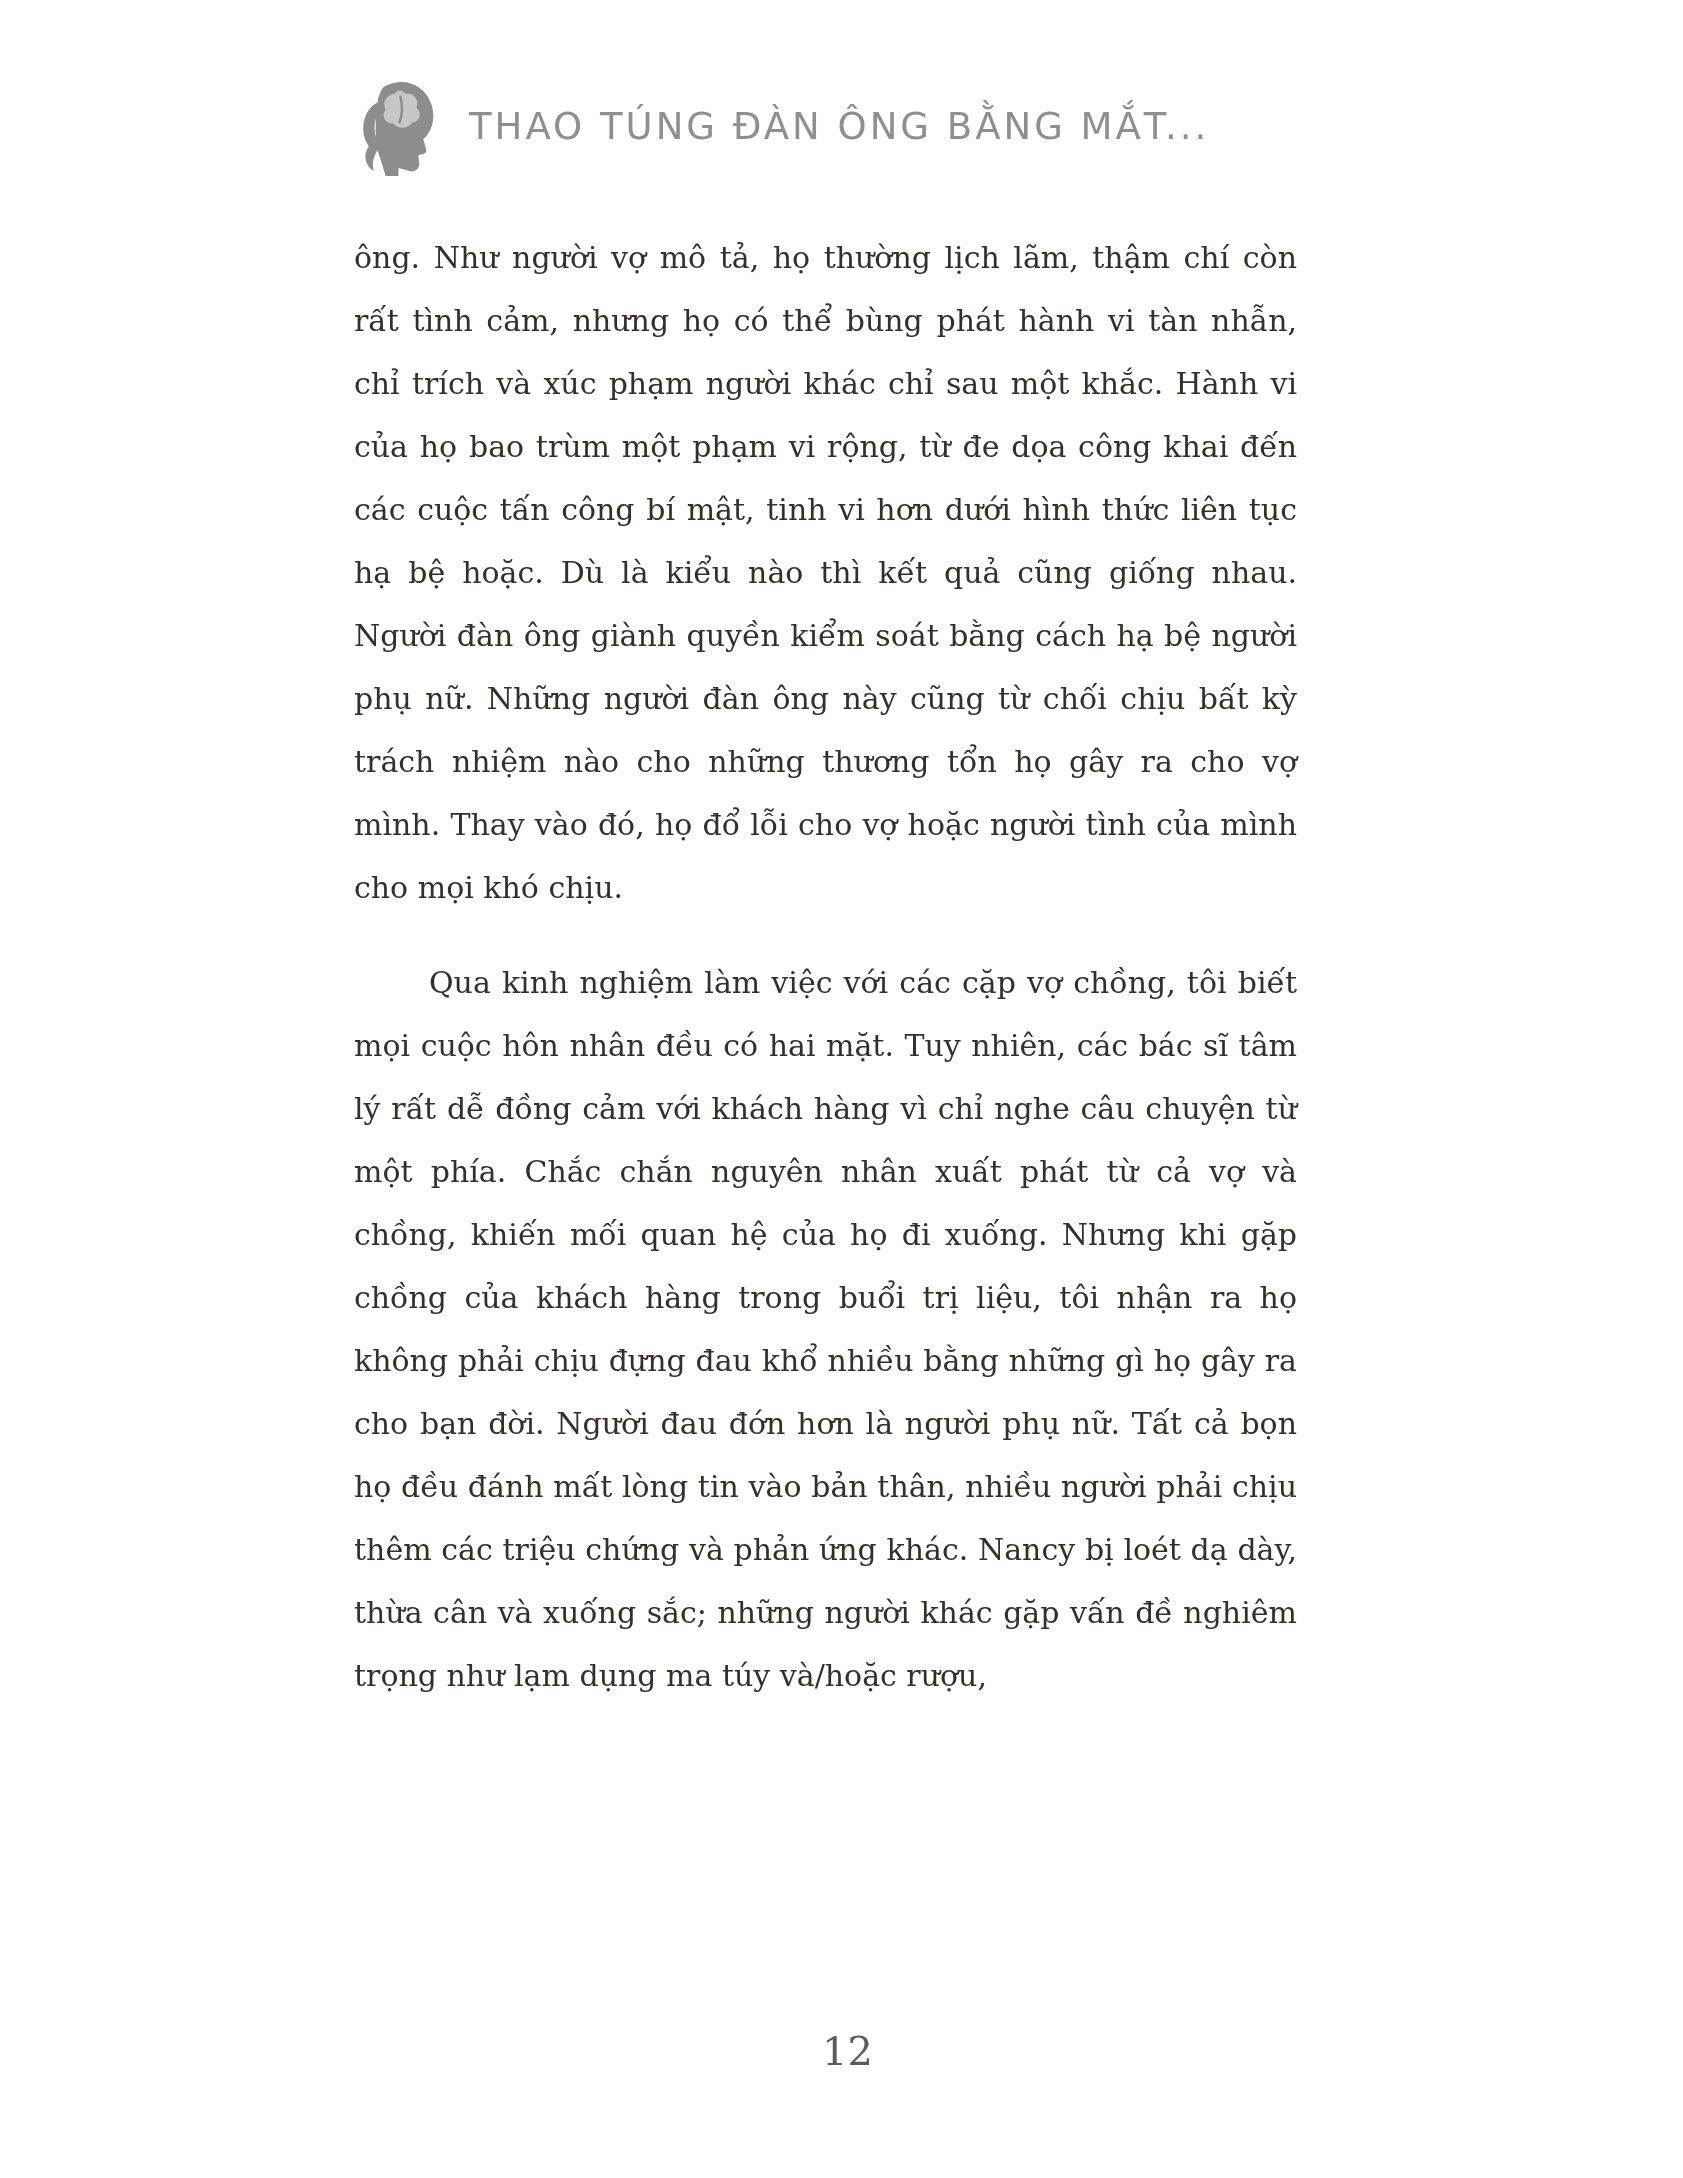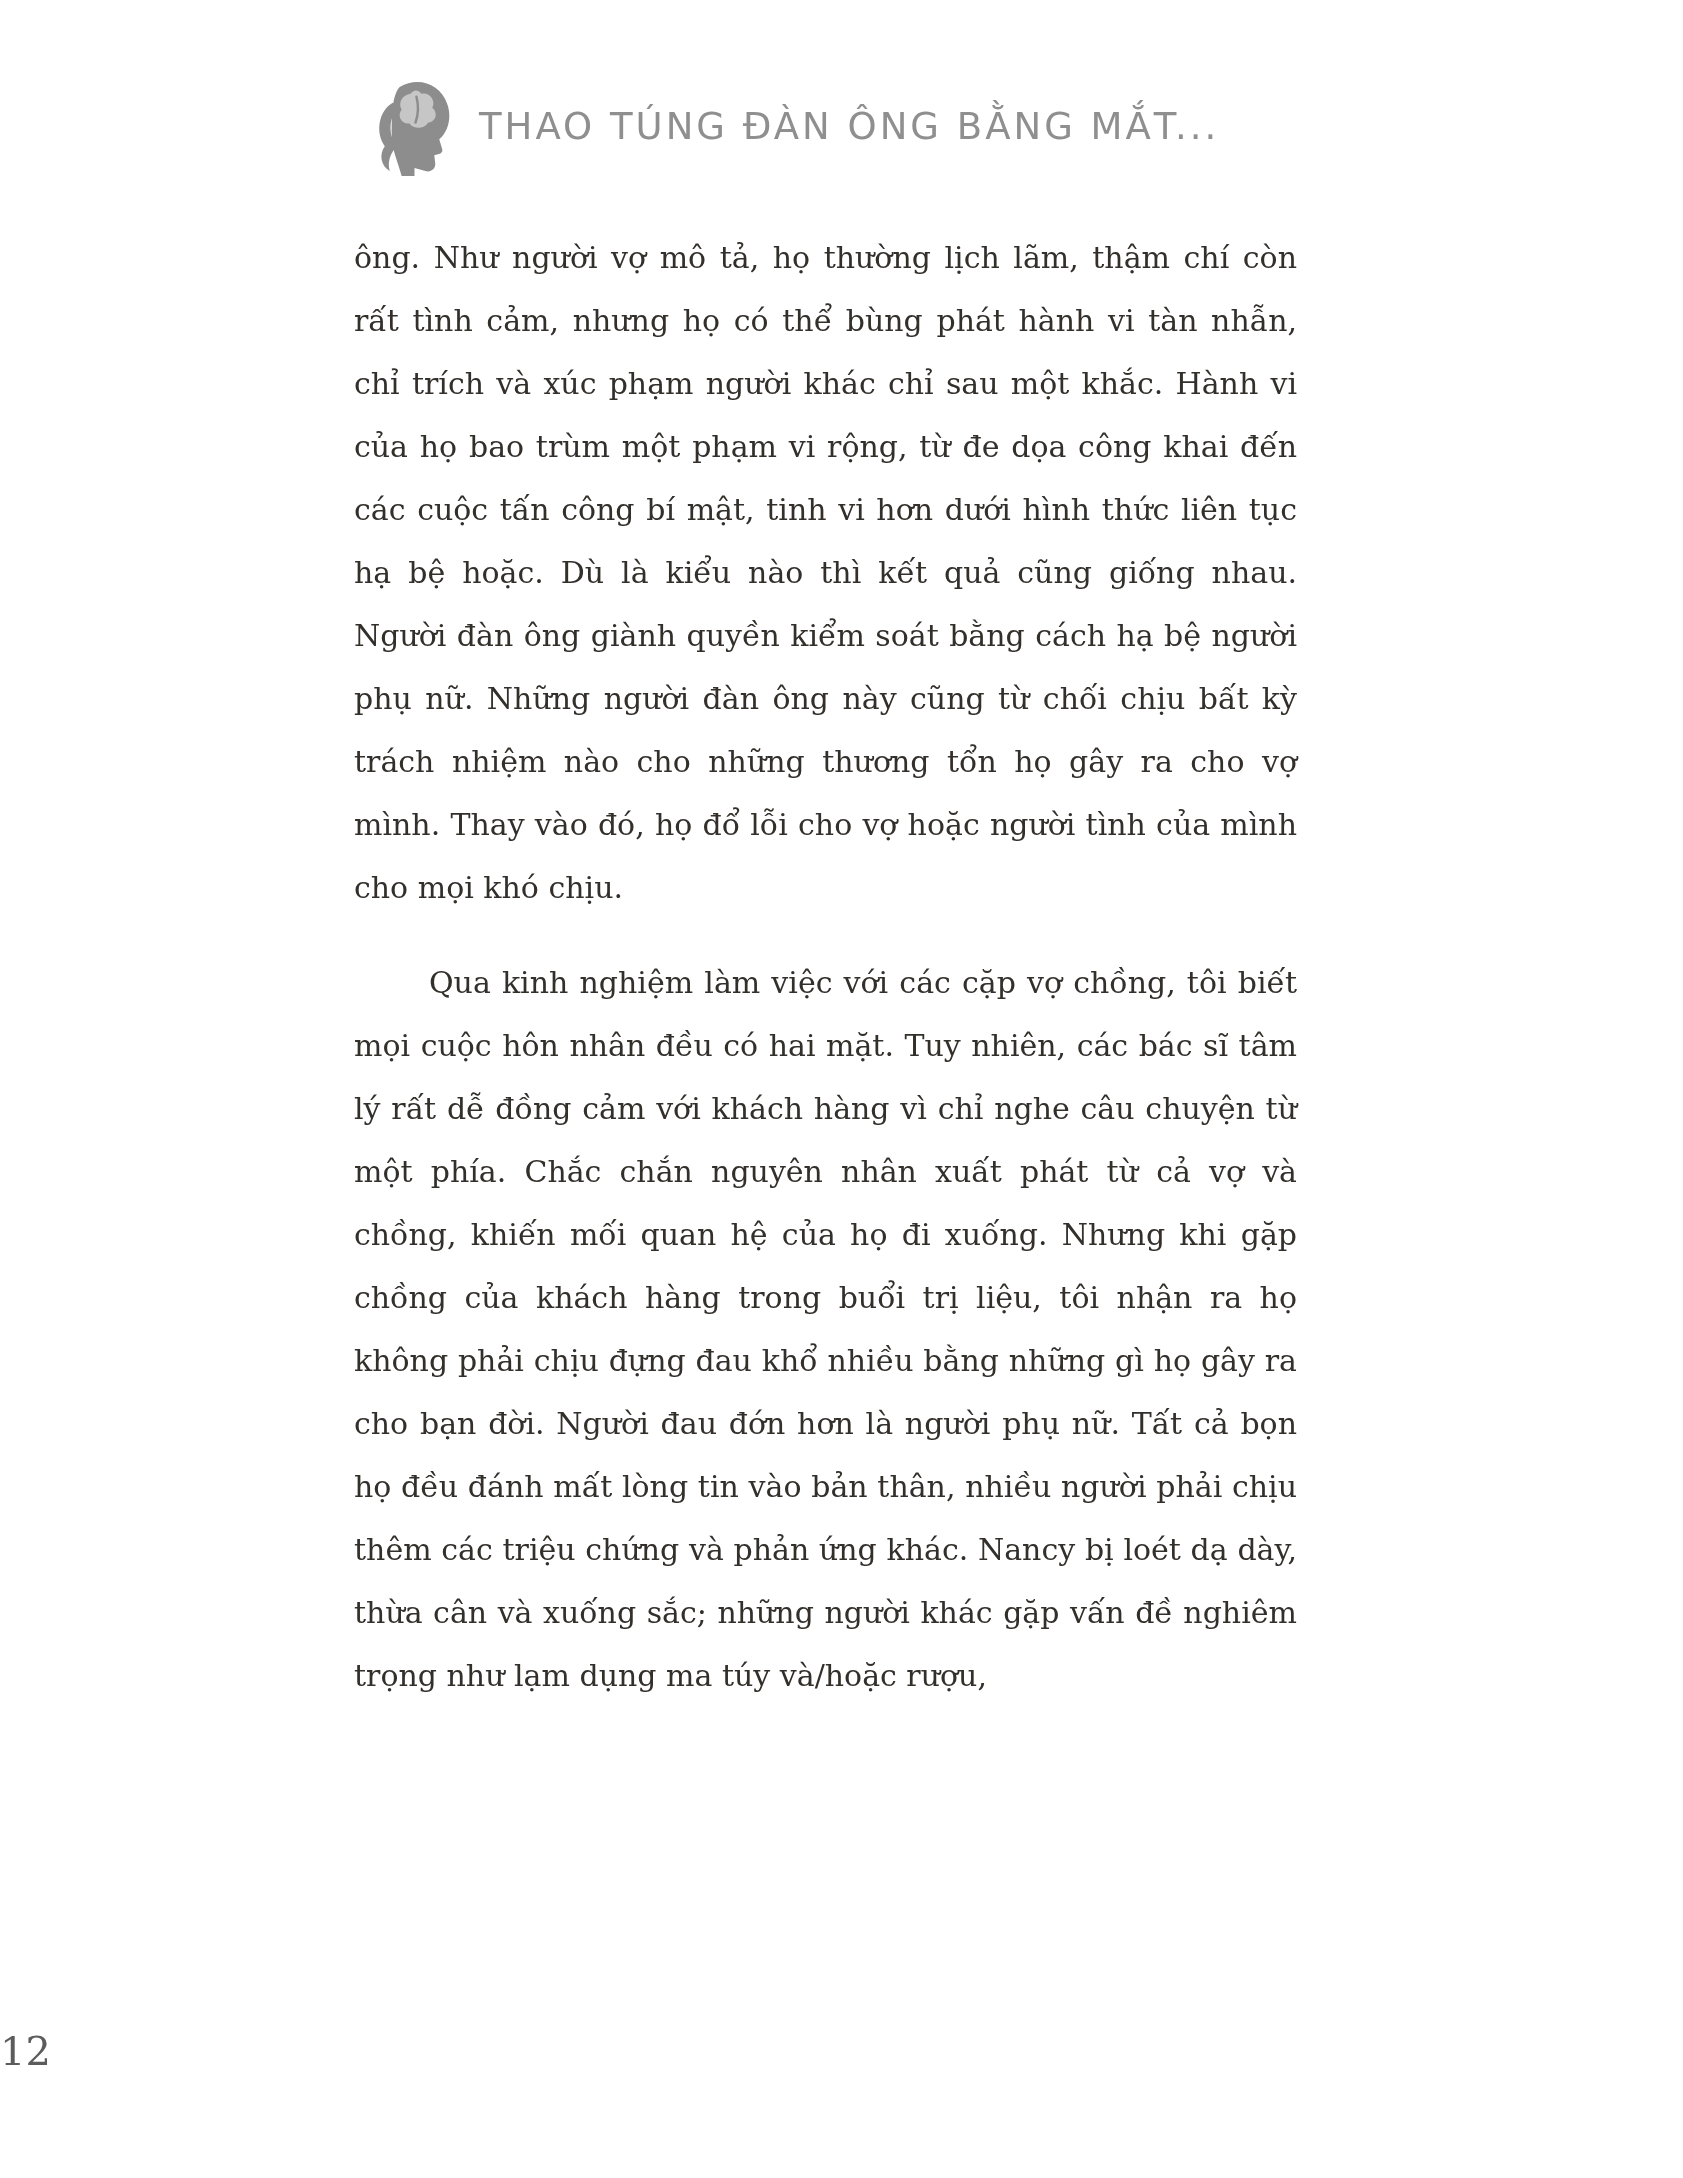--- a/index.html
+++ b/index.html
@@ -13,24 +13,24 @@
     height: 2178px;
     background: #ffffff;
     overflow: hidden;
     font-family: "DejaVu Serif", "Liberation Serif", serif;
   }
 
   
   .page-header {
     position: absolute;
     top: 77px;
-    left: 368px;
+    left: 352px;
     display: flex;
     align-items: center;
-    gap: 20px;
+    gap: 26px;
   }
   .header-icon {
     width: 91px;
     height: 99px;
     display: inline-block;
     flex: 0 0 auto;
   }
   .header-title {
     margin: 0;
     font-family: "DejaVu Sans", "Liberation Sans", sans-serif;
@@ -59,21 +59,22 @@
     margin-top: 32px;
     text-indent: 75px;
   }
 
   
   .page-footer {
     position: absolute;
     left: 0;
     right: 0;
     top: 2028px;
-    text-align: left;
+    text-align: center;
+    padding-left: 12px;
   }
   .page-number {
     font-family: "DejaVu Serif", "Liberation Serif", serif;
     font-size: 40px;
     color: #5c5c5c;
   }
 </style>
 </head>
 <body>
 

